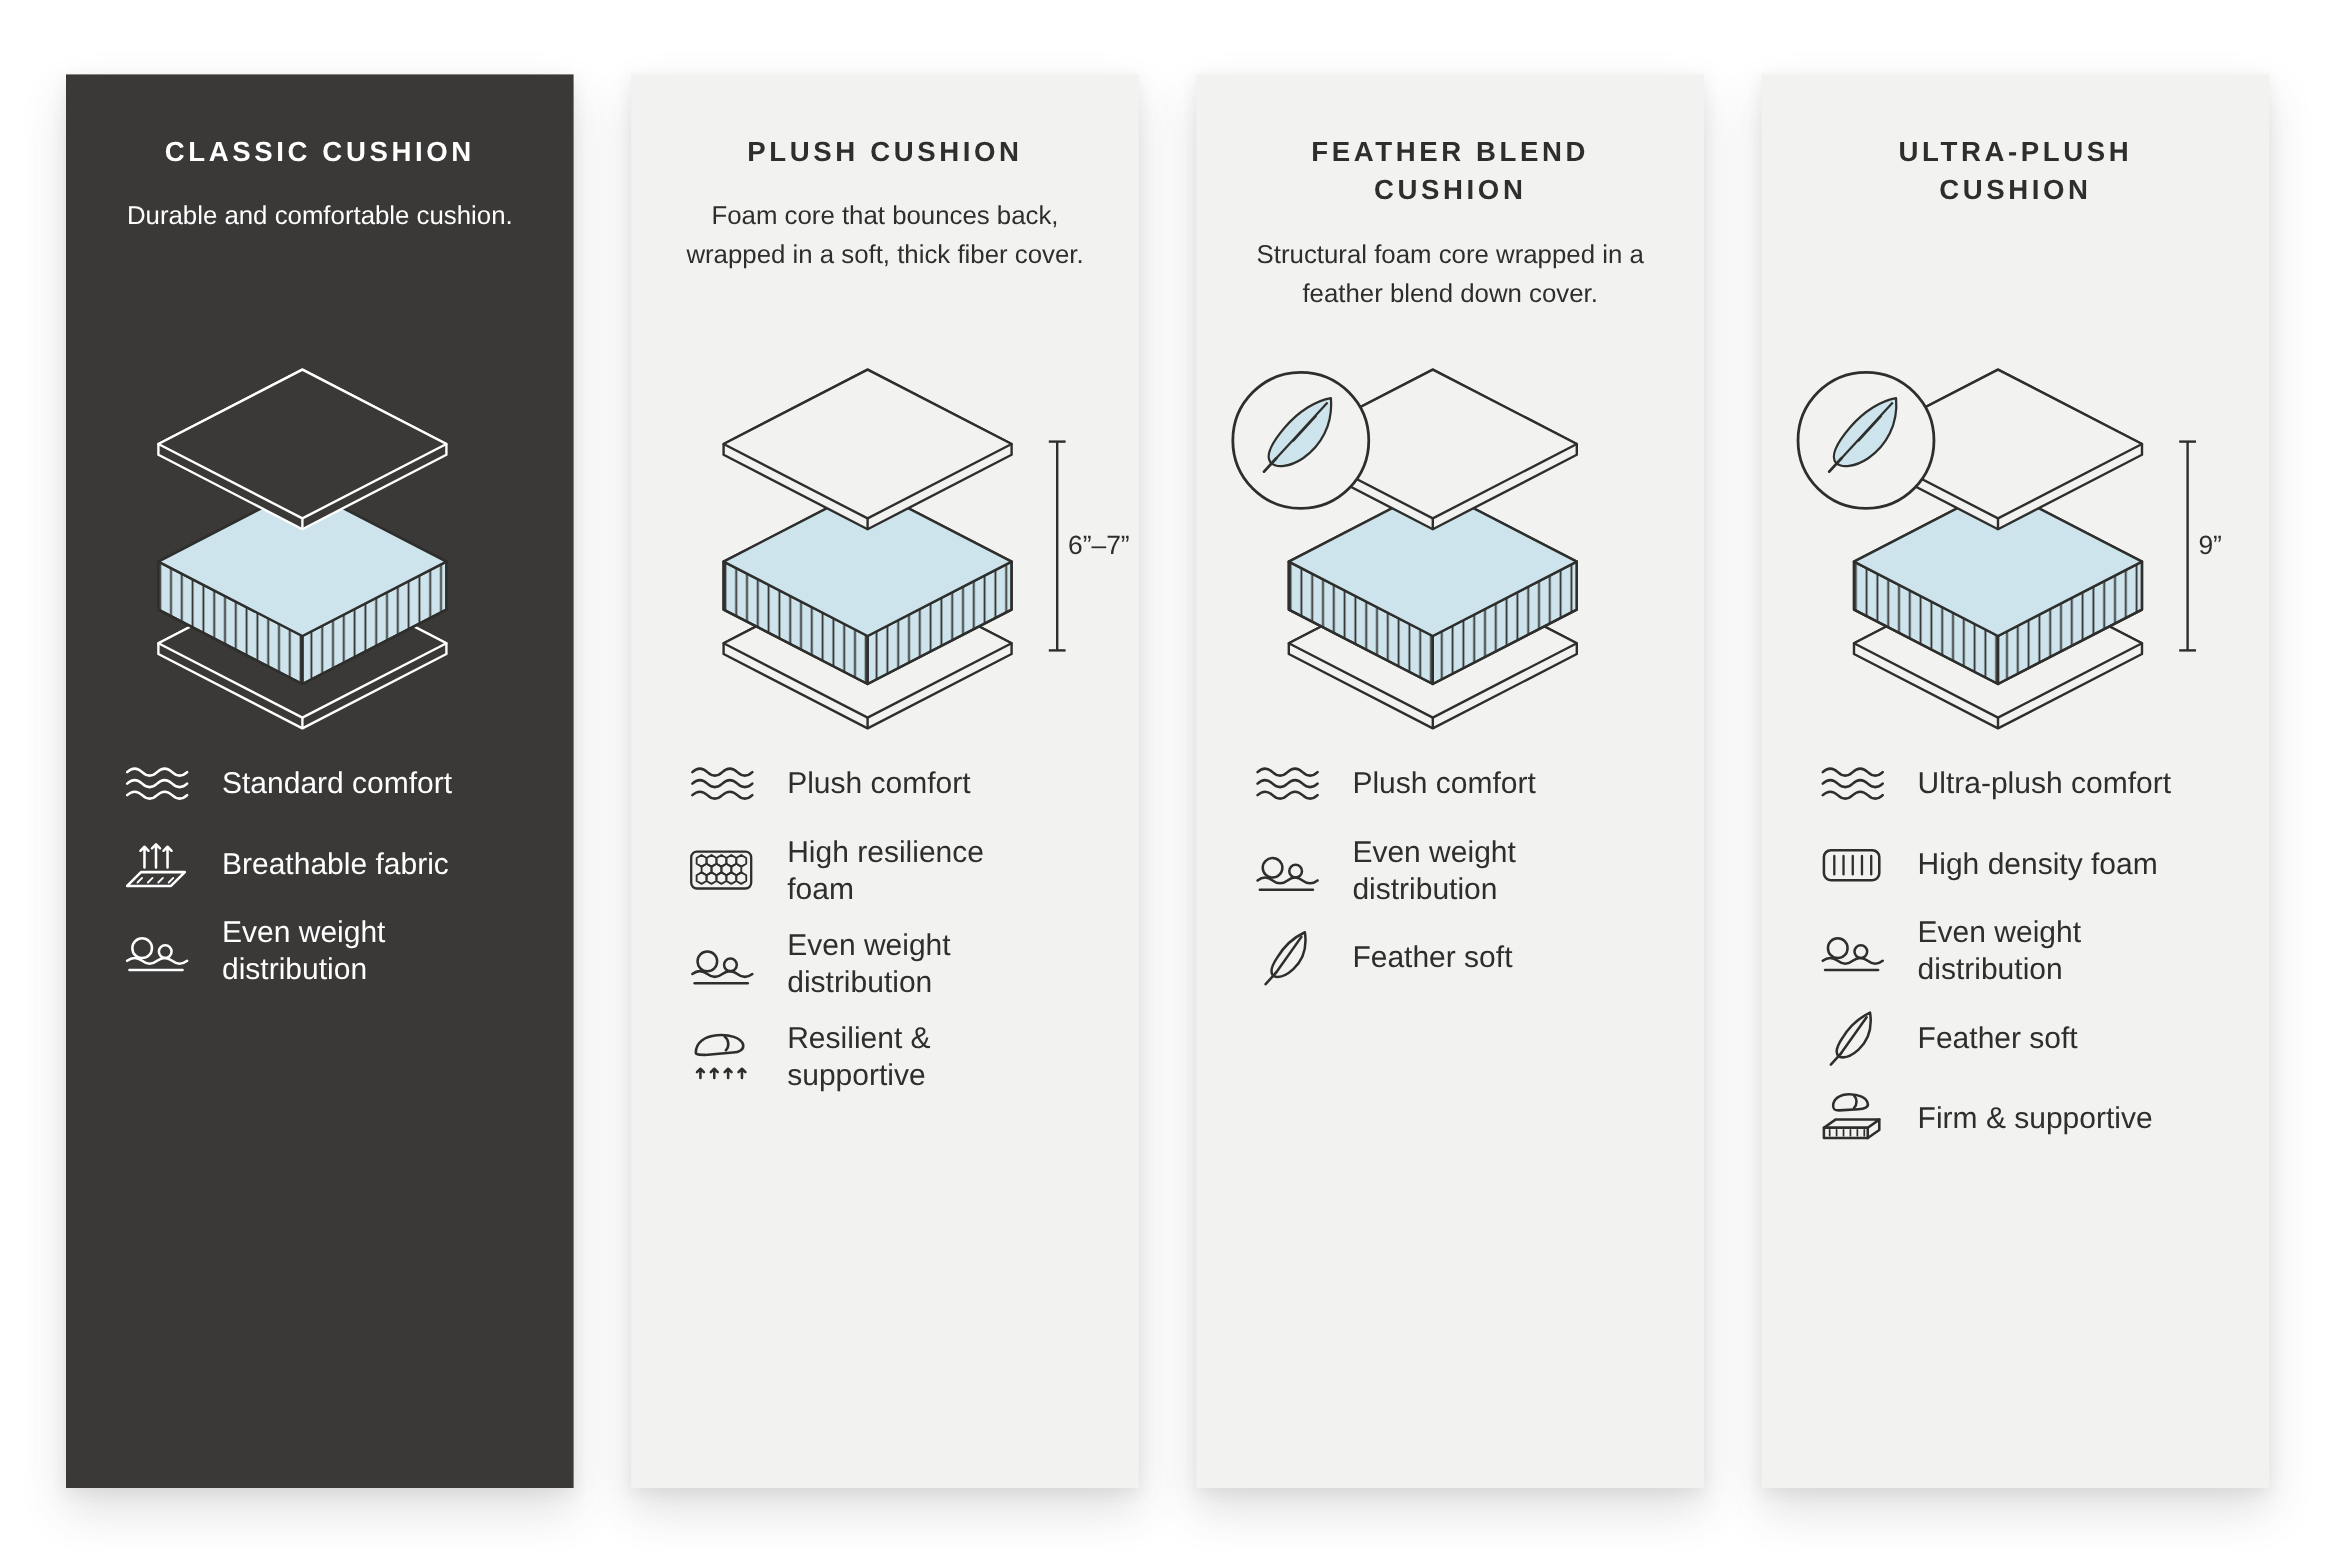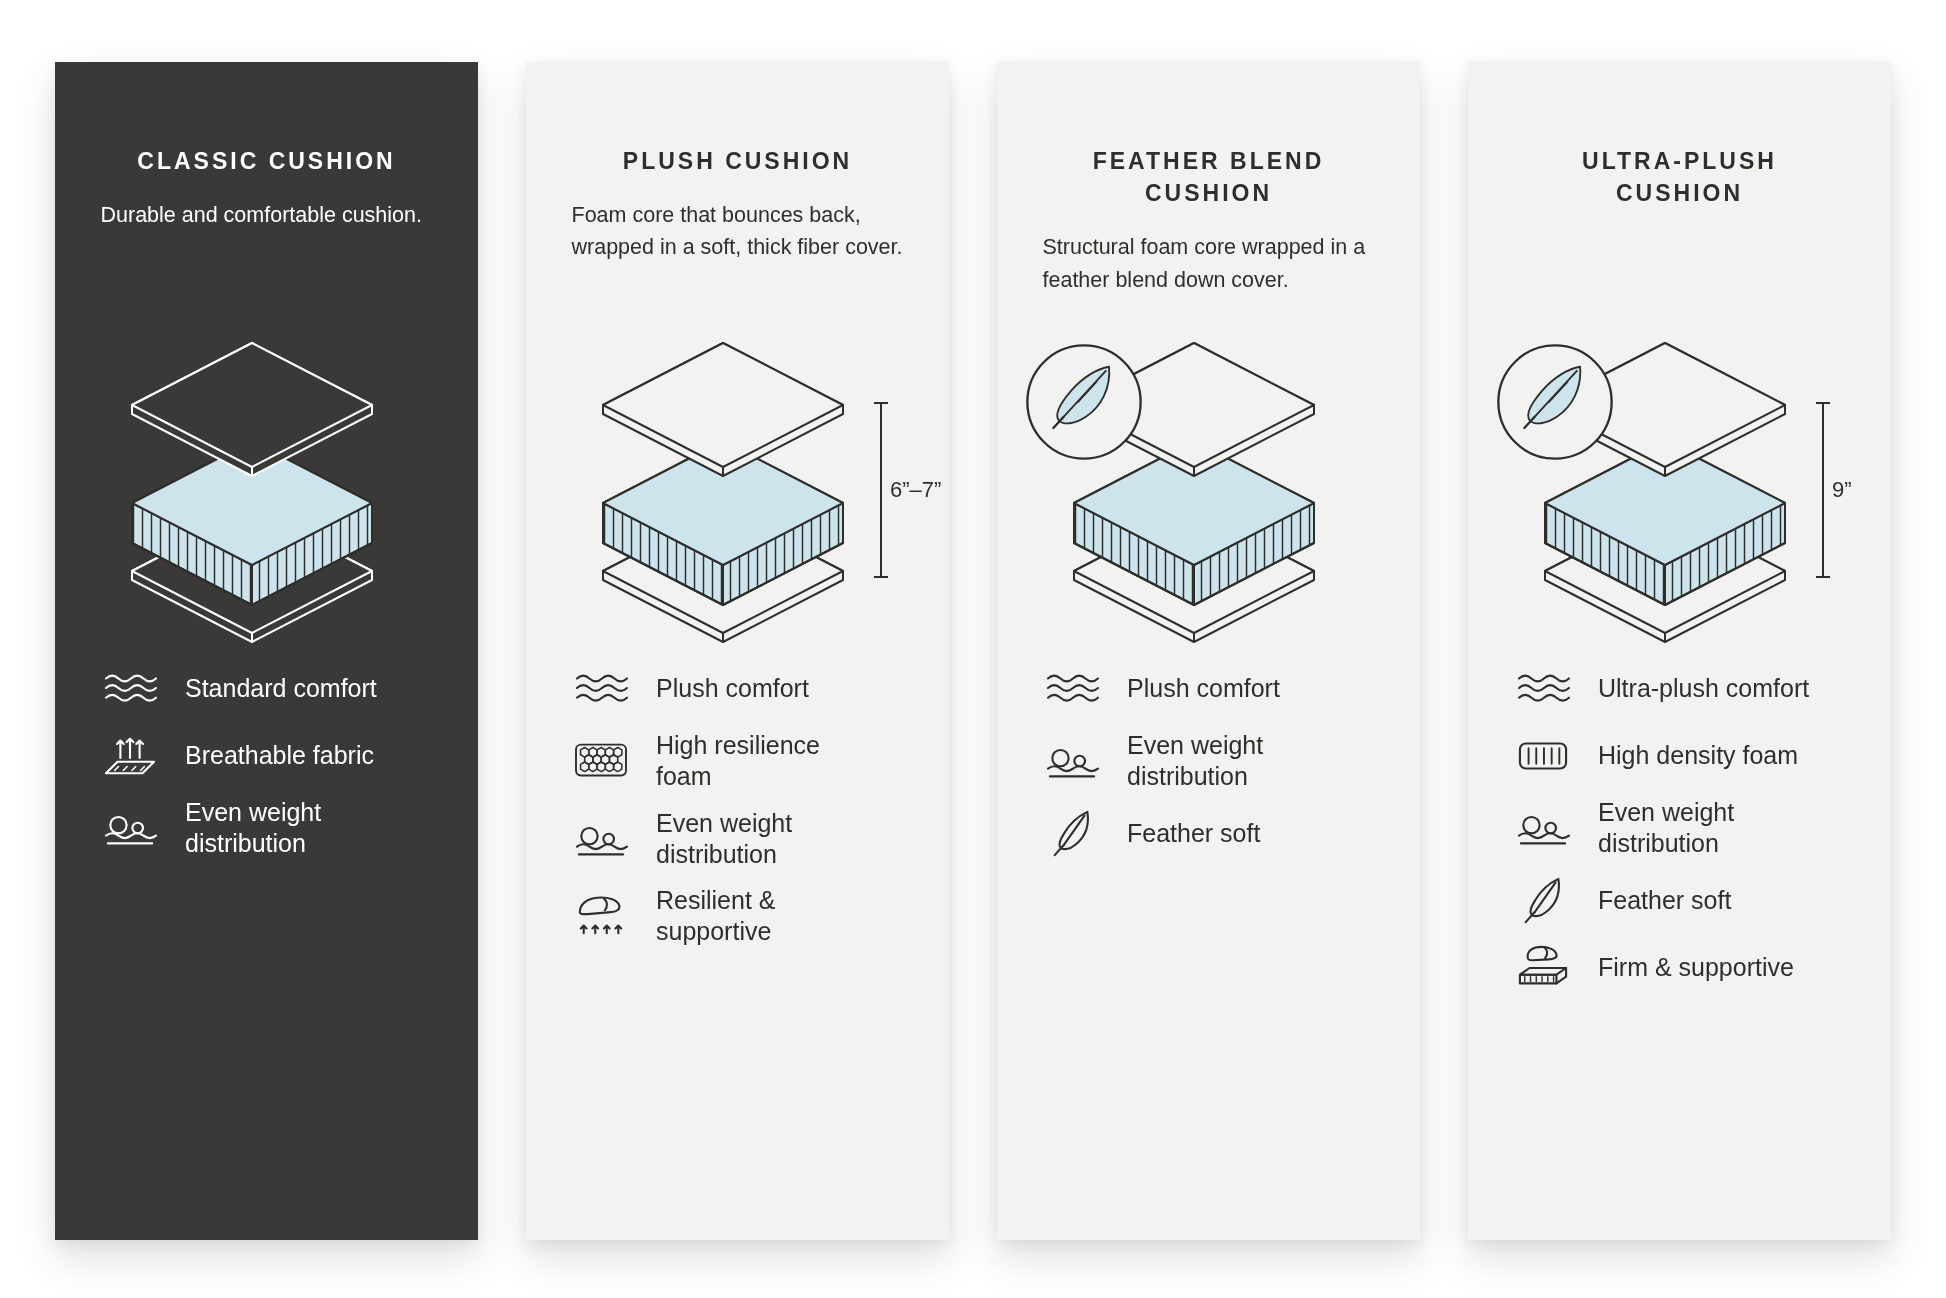--- a/index.html
+++ b/index.html
@@ -2,30 +2,30 @@
 <html><head>
 <meta charset="utf-8">
 <style>
   * { margin:0; padding:0; box-sizing:border-box; }
   html, body { width:1946px; height:1298px; background:#ffffff; font-family:"Liberation Sans", sans-serif; }
   .canvas { width:1946px; height:1298px; display:flex; justify-content:space-between; padding:62px 55px 58px; }
   .panel {
     width:423px; height:1178px; flex:none;
     background:var(--panel-bg); color:var(--text);
     box-shadow: 0 18px 36px rgba(60,60,60,.16), 0 4px 12px rgba(60,60,60,.08);
-    padding-top:83px;
+    padding-top:48px;
   }
   .panel.light { --panel-bg:#f2f2f0; --line:#2e2e2c; --text:#2e2e2c; }
   .panel.dark  { --panel-bg:#3a3938; --line:#ffffff; --text:#ffffff; }
   .hdr { height:192px; }
   .title {
     font-size:23px; font-weight:bold; letter-spacing:3px; text-align:center;
     line-height:1.4; max-width:312px; margin:0 auto 22px;
   }
-  .desc { font-size:21.5px; line-height:1.5; max-width:332px; margin:0 auto; }
+  .desc { font-size:21.5px; line-height:1.5; text-align:center; max-width:332px; margin:0 auto; }
   .diagram { height:318px; margin-bottom:8px; }
   .cushion-svg { display:block; width:420px; height:310px; margin:0 auto; overflow:visible; }
   .dim line { stroke:#2e2e2c; stroke-width:2; }
   .dim-text { font:22px "Liberation Sans", sans-serif; fill:var(--text); }
   .features { list-style:none; padding:0 20px 0 46px; margin-top:2px; }
   .feature { display:flex; align-items:center; gap:26px; min-height:52px; margin-bottom:15px; }
   .ficon { flex:none; width:58px; height:50px; color:var(--line); }
   .ficon svg { width:58px; height:50px; display:block; overflow:visible; }
   .flabel { font-size:25px; line-height:1.25; max-width:218px; }
 </style>

